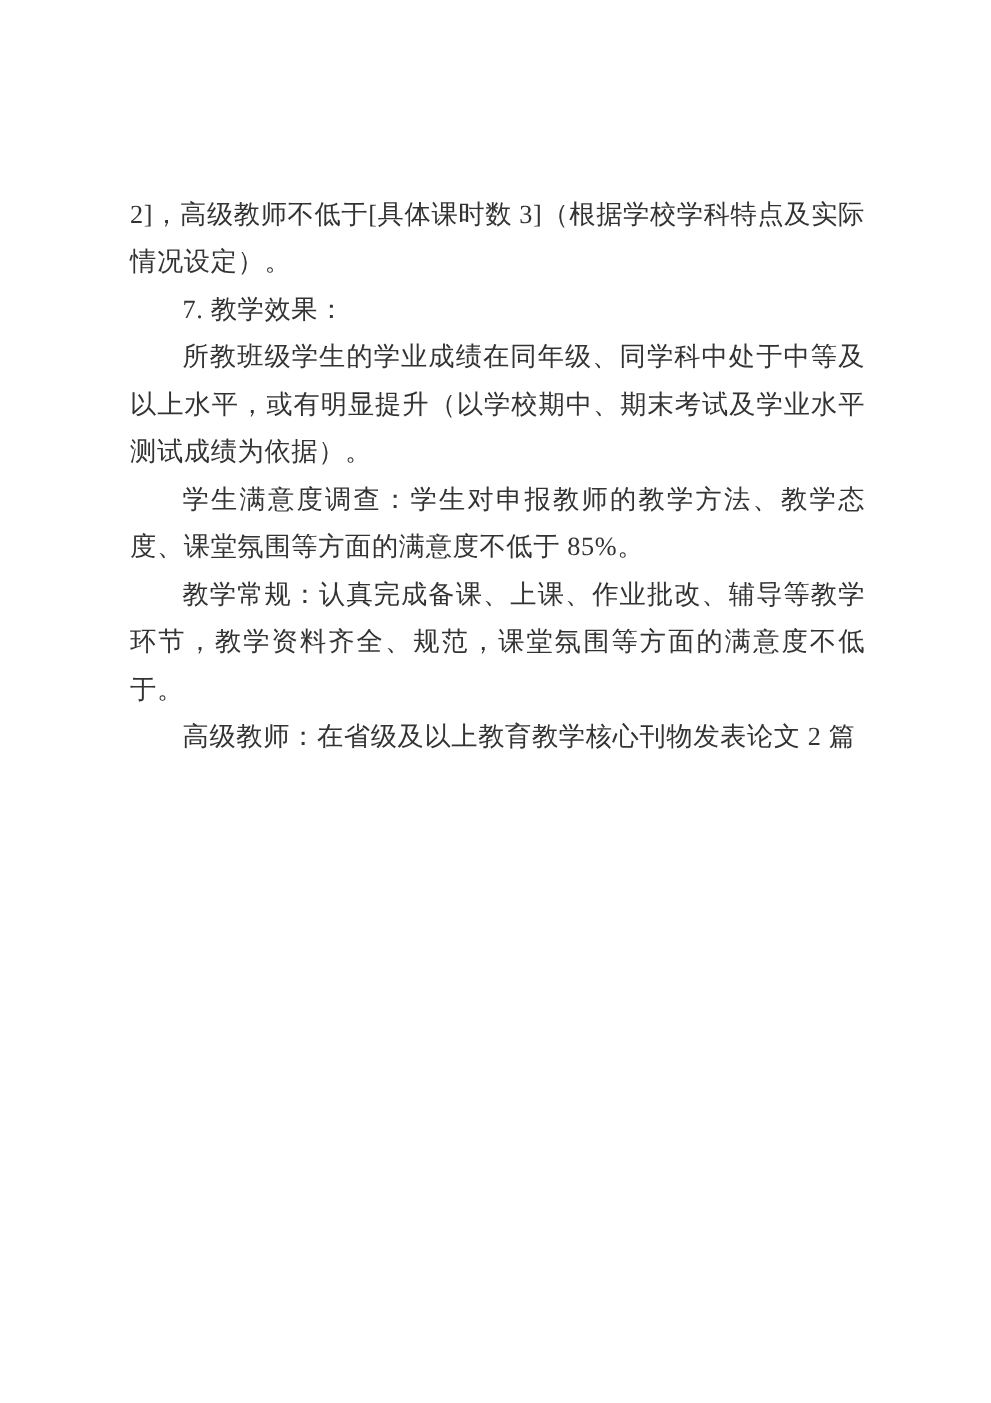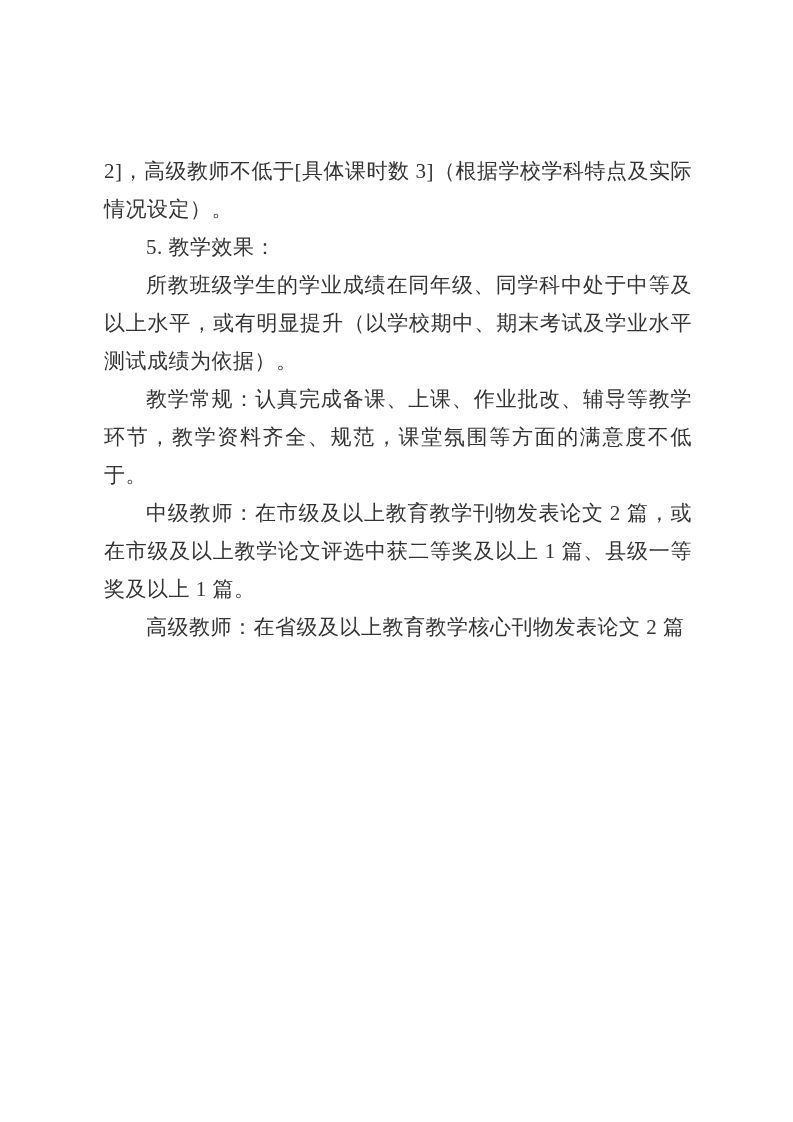--- a/index.html
+++ b/index.html
@@ -40,19 +40,19 @@
   .text-block p.indent {
     text-indent: 2em;
   }
 </style>
 </head>
 <body>
 
 <div class="page">
   <div class="text-block">
     <p>2]，高级教师不低于[具体课时数 3]（根据学校学科特点及实际情况设定）。</p>
-    <p class="indent">5. 教学效果：</p>
+    <p class="indent">7. 教学效果：</p>
     <p class="indent">所教班级学生的学业成绩在同年级、同学科中处于中等及以上水平，或有明显提升（以学校期中、期末考试及学业水平测试成绩为依据）。</p>
+    <p class="indent">学生满意度调查：学生对申报教师的教学方法、教学态度、课堂氛围等方面的满意度不低于 85%。</p>
     <p class="indent">教学常规：认真完成备课、上课、作业批改、辅导等教学环节，教学资料齐全、规范，课堂氛围等方面的满意度不低于。</p>
-    <p class="indent">中级教师：在市级及以上教育教学刊物发表论文 2 篇，或在市级及以上教学论文评选中获二等奖及以上 1 篇、县级一等奖及以上 1 篇。</p>
     <p class="indent">高级教师：在省级及以上教育教学核心刊物发表论文 2 篇</p>
   </div>
 </div>
 
 </body></html>

